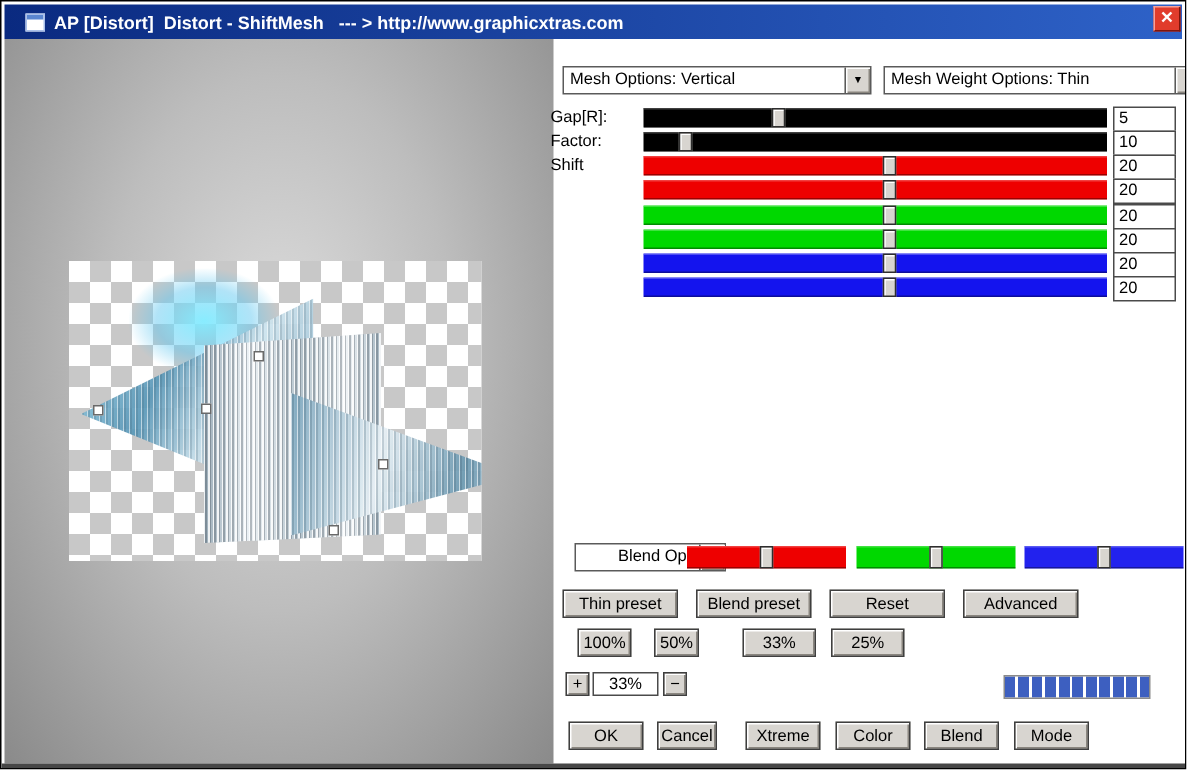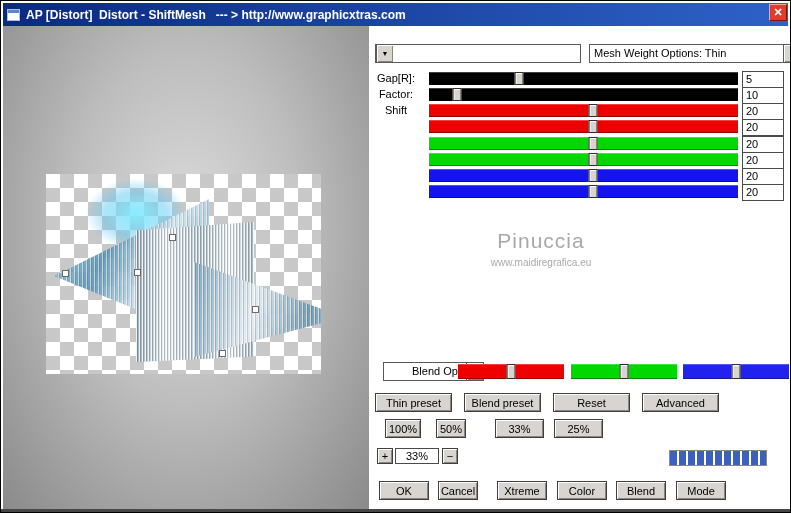--- a/index.html
+++ b/index.html
@@ -9,21 +9,21 @@
     position:relative; width:791px; height:513px;
     background:#ffffff; border:1px solid #000;
     overflow:hidden;
   }
   .bottom-edge { position:absolute; left:0; right:0; bottom:0; height:3px; background:#474747; }
 
   
   .titlebar {
     position:absolute; left:2px; top:2px; right:2px; height:23px;
     background:linear-gradient(90deg,#0a2a80,#2e62c8);
-    display:flex; align-items:center; gap:6px; padding:0 4px;
+    display:flex; align-items:center; gap:6px; padding:0 14px;
   }
   .app-icon { width:13px; height:12px; background:#fff; border:1px solid #a9c0ea; box-shadow: inset 0 3px 0 #5a86d0; }
   .title-text { color:#fff; font-size:12px; font-weight:bold; white-space:pre; }
   .close-btn {
     position:absolute; right:3px; top:3px; width:18px; height:17px;
     background:#e13c2c; color:#fff; font-size:11px; font-weight:bold; line-height:1;
     border:1px solid; border-color:#f7a299 #7e150c #7e150c #f7a299;
     display:flex; align-items:center; justify-content:center; cursor:default;
   }
 
@@ -77,21 +77,21 @@
     display:flex; align-items:stretch; cursor:default;
   }
   .dd-text { flex:1; padding:2px 4px 0 4px; font-size:11px; white-space:nowrap; overflow:hidden; }
   .dd-arrow {
     width:17px; background:#d8d5d0; border-left:1px solid #5a5a5a;
     box-shadow: inset 1px 1px 0 #fff, inset -1px -1px 0 #8a867f;
     font-size:7px; display:flex; align-items:center; justify-content:center; color:#000;
   }
 
   
-  .slabel { position:absolute; left:366px; width:58px; height:13px; line-height:13px; font-size:11px; text-align:center; color:#000; }
+  .slabel { position:absolute; left:366px; width:58px; height:13px; line-height:13px; font-size:11px; text-align:left; color:#000; }
   .strack { position:absolute; left:428px; width:309px; height:13px; }
   .sfill  { position:absolute; inset:0; box-shadow: inset 0 1px 0 rgba(255,255,255,.25), inset 0 -1px 0 rgba(0,0,0,.35); }
   .sthumb {
     position:absolute; top:0; width:9px; height:13px; background:#d8d5d0;
     border:1px solid #2e2e2e; box-shadow: inset 1px 1px 0 #fff; transform:translateX(-50%);
   }
   .vbox {
     position:absolute; left:741px; width:42px; height:17px; background:#fff;
     border:1px solid #4a4a4a; font-size:11px; line-height:15px; padding-left:3px;
   }
@@ -143,20 +143,21 @@
       <div class="shape right-tri"></div>
       <div class="handle" style="left:16px; top:96px;"></div>
       <div class="handle" style="left:88px; top:95px;"></div>
       <div class="handle" style="left:123px; top:60px;"></div>
       <div class="handle" style="left:173px; top:176px;"></div>
       <div class="handle" style="left:206px; top:132px;"></div>
     </div>
   </div>
 
   <div class="dropdown" style="left:374px; top:43px; width:206px;">
+    <span class="dd-text">Mesh Options: Vertical</span>
     <span class="dd-arrow">▼</span>
   </div>
   <div class="dropdown" style="left:588px; top:43px; width:212px;">
     <span class="dd-text">Mesh Weight Options: Thin</span>
     <span class="dd-arrow">▼</span>
   </div>
 
   <span class="slabel" style="top:71px">Gap[R]:</span>
   <div class="strack" style="top:71px">
     <div class="sfill" style="background: rgb(0, 0, 0);"></div>
@@ -201,24 +202,20 @@
     <div class="sthumb" style="left: 53%;"></div>
   </div>
   <div class="vbox" style="top:167px">20</div>
 
   <div class="strack" style="top:184px">
     <div class="sfill" style="background: rgb(20, 20, 238);"></div>
     <div class="sthumb" style="left: 53%;"></div>
   </div>
   <div class="vbox" style="top:183px">20</div>
 
-  <div class="watermark">
-    <div class="wm-name">Pinuccia</div>
-    <div class="wm-url">www.maidiregrafica.eu</div>
-  </div>
 
   <div class="dropdown" style="left:382px; top:361px; width:101px;padding-left:24px;">
     <span class="dd-text">Blend Opti</span>
     <span class="dd-arrow">▼</span>
   </div>
   <div class="btrack" style="left:457px;">
     <div class="sfill" style="background: rgb(238, 0, 0);"></div>
     <div class="sthumb" style="left: 50%;"></div>
   </div>
   <div class="btrack" style="left:570px;">

